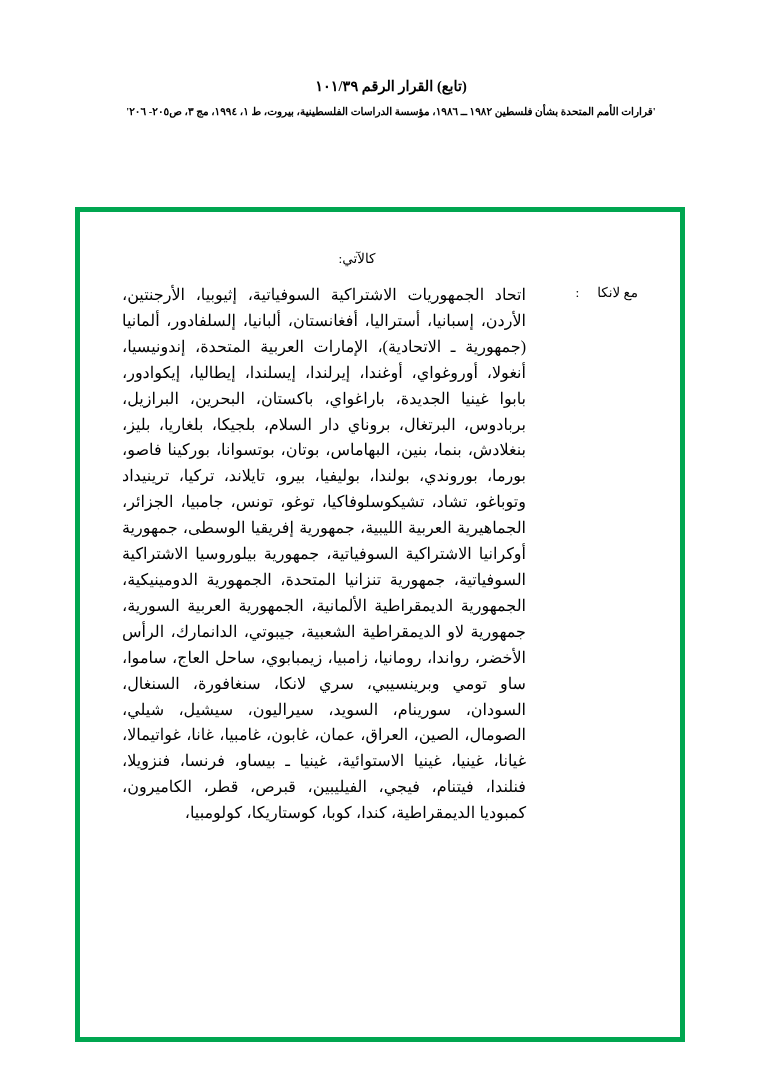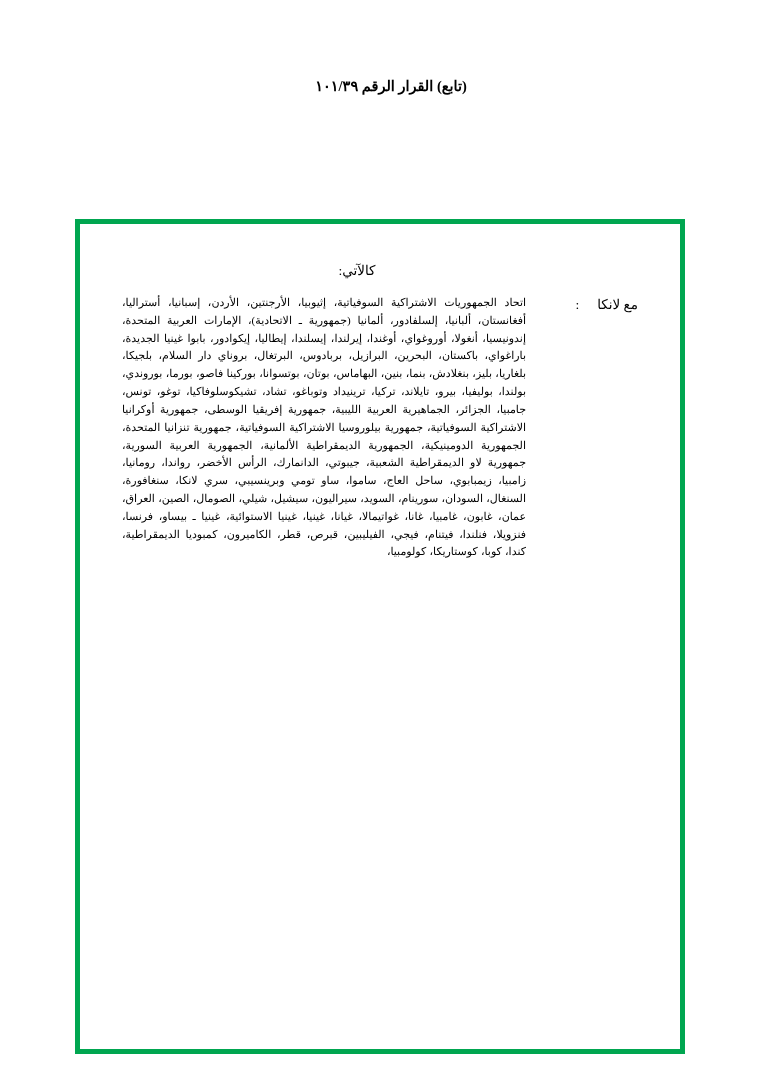--- a/index.html
+++ b/index.html
@@ -39,21 +39,21 @@
   .header-source {
     font-size: 10.5px;
     font-weight: bold;
     margin-top: 9px;
     line-height: 1.4;
     letter-spacing: 0.2px;
   }
 
   .frame {
     position: absolute;
-    top: 143px;
+    top: 131px;
     left: 75px;
     width: 610px;
     height: 835px;
     border: 5px solid #00a650;
     box-sizing: border-box;
     background: #ffffff;
   }
 
   .frame-inner {
     padding: 28px 42px 20px 42px;
@@ -92,36 +92,37 @@
     padding-top: 1px;
   }
 
   .label-col .colon {
     display: inline-block;
     margin-right: 18px;
   }
 
   .list-col {
     flex: 1 1 auto;
-    font-size: 11px;
+    font-size: 16px;
     line-height: 1.62;
     text-align: justify;
     text-align-last: right;
     direction: rtl;
     padding-top: 1px;
     word-spacing: 0.5px;
   }
 </style>
 </head>
 <body>
 
 <div class="page">
 
   <div class="header">
     <div class="header-title">(تابع)  القرار الرقم ١٠١/٣٩</div>
+    <div class="header-source">'قرارات الأمم المتحدة بشأن فلسطين ١٩٨٢ ــ ١٩٨٦، مؤسسة الدراسات الفلسطينية، بيروت، ط ١، ١٩٩٤، مج ٣، ص٢٠٥- ٢٠٦'</div>
   </div>
 
   <div class="frame">
     <div class="frame-inner">
 
       <div class="lead-line">
         <span class="lead-text">كالآتي:</span>
       </div>
 
       <div class="body-block">

